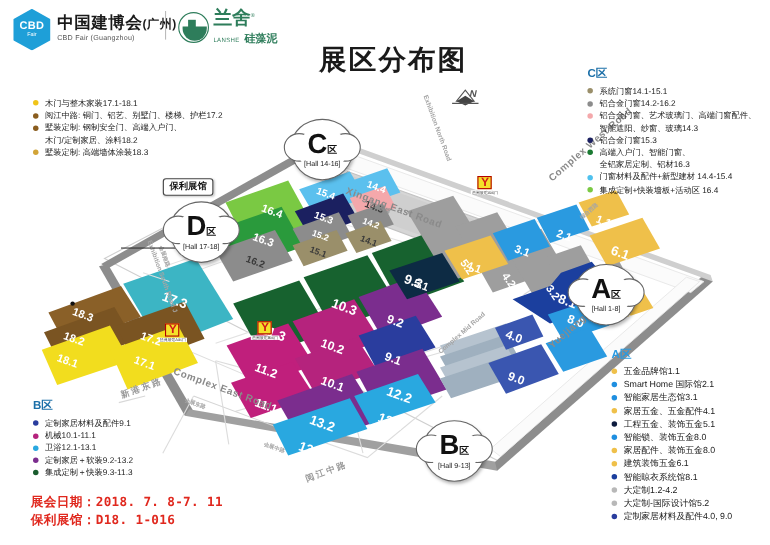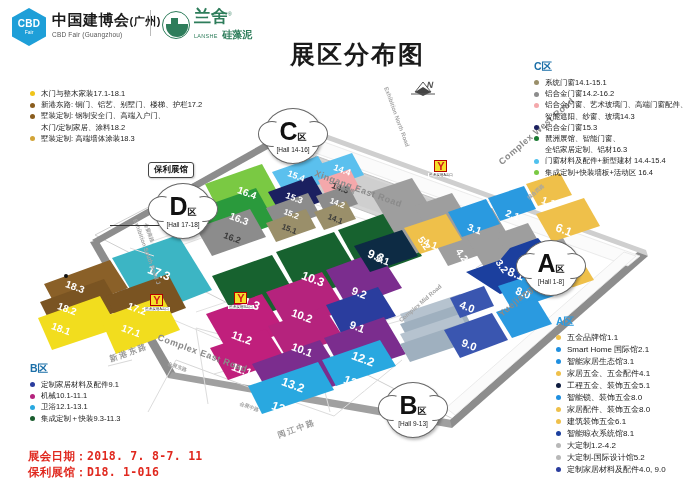--- a/index.html
+++ b/index.html
@@ -379,48 +379,49 @@
   </div>
   <div class="metro" style="left:428px; top:100px;">
     <div class="box"></div>
     <div class="cap">琶洲展馆A出口</div>
   </div>
 </div>
 
 <div class="legend" id="legend-d">
   <ul>
     <li><span class="dot" style="background:#f0c419"></span><span>木门与整木家装17.1-18.1</span></li>
-    <li><span class="dot" style="background:#8a5d1e"></span><span>新港东路: 铜门、铝艺、别墅门、楼梯、护栏17.2</span></li>
+    <li><span class="dot" style="background:#8a5d1e"></span><span>阅江中路: 铜门、铝艺、别墅门、楼梯、护栏17.2</span></li>
     <li><span class="dot" style="background:#8a5d1e"></span><span>墅装定制: 钢制安全门、高端入户门、</span></li>
     <li style="padding-left:11px"><span>木门/定制家居、涂料18.2</span></li>
     <li><span class="dot" style="background:#d2a437"></span><span>墅装定制: 高端墙体涂装18.3</span></li>
   </ul>
 </div>
 
 <div class="legend" id="legend-c">
   <h3>C区</h3>
   <ul>
     <li><span class="dot" style="background:#9a8f6a"></span><span>系统门窗14.1-15.1</span></li>
     <li><span class="dot" style="background:#8c8c8c"></span><span>铝合金门窗14.2-16.2</span></li>
     <li><span class="dot" style="background:#f4a8ab"></span><span>铝合金门窗、艺术玻璃门、高端门窗配件、</span></li>
     <li><span>智能遮阳、纱窗、玻璃14.3</span></li>
     <li><span class="dot" style="background:#1b2060"></span><span>铝合金门窗15.3</span></li>
-    <li><span class="dot" style="background:#1a7a32"></span><span>琶洲展馆、智能门窗、</span></li>
+    <li><span class="dot" style="background:#1a7a32"></span><span>高端入户门、智能门窗、</span></li>
     <li><span>全铝家居定制、铝材16.3</span></li>
     <li><span class="dot" style="background:#4fc1ee"></span><span>门窗材料及配件+新型建材 14.4-15.4</span></li>
     <li><span class="dot" style="background:#7ac943"></span><span>集成定制+快装墙板+活动区 16.4</span></li>
   </ul>
 </div>
 
 <div class="legend" id="legend-b">
   <h3>B区</h3>
   <ul>
     <li><span class="dot" style="background:#2a3d9e"></span><span>定制家居材料及配件9.1</span></li>
     <li><span class="dot" style="background:#b5237d"></span><span>机械10.1-11.1</span></li>
     <li><span class="dot" style="background:#29a8e0"></span><span>卫浴12.1-13.1</span></li>
+    <li><span class="dot" style="background:#7b2d8e"></span><span>定制家居＋软装9.2-13.2</span></li>
     <li><span class="dot" style="background:#1a5c2e"></span><span>集成定制＋快装9.3-11.3</span></li>
   </ul>
 </div>
 
 <div class="legend" id="legend-a">
   <h3>A区</h3>
   <ul>
     <li><span class="dot" style="background:#efc04a"></span><span>五金品牌馆1.1</span></li>
     <li><span class="dot" style="background:#1f8fe0"></span><span>Smart Home 国际馆2.1</span></li>
     <li><span class="dot" style="background:#1f8fe0"></span><span>智能家居生态馆3.1</span></li>

